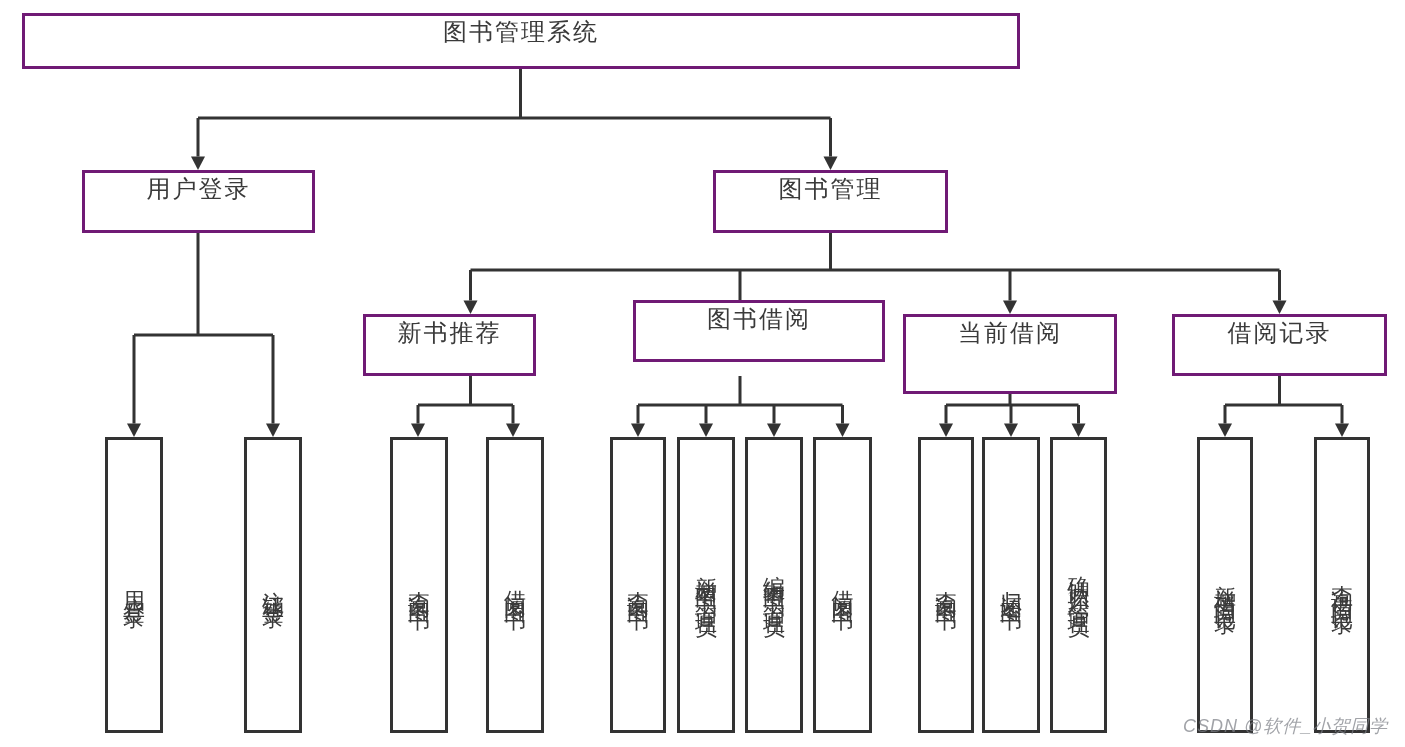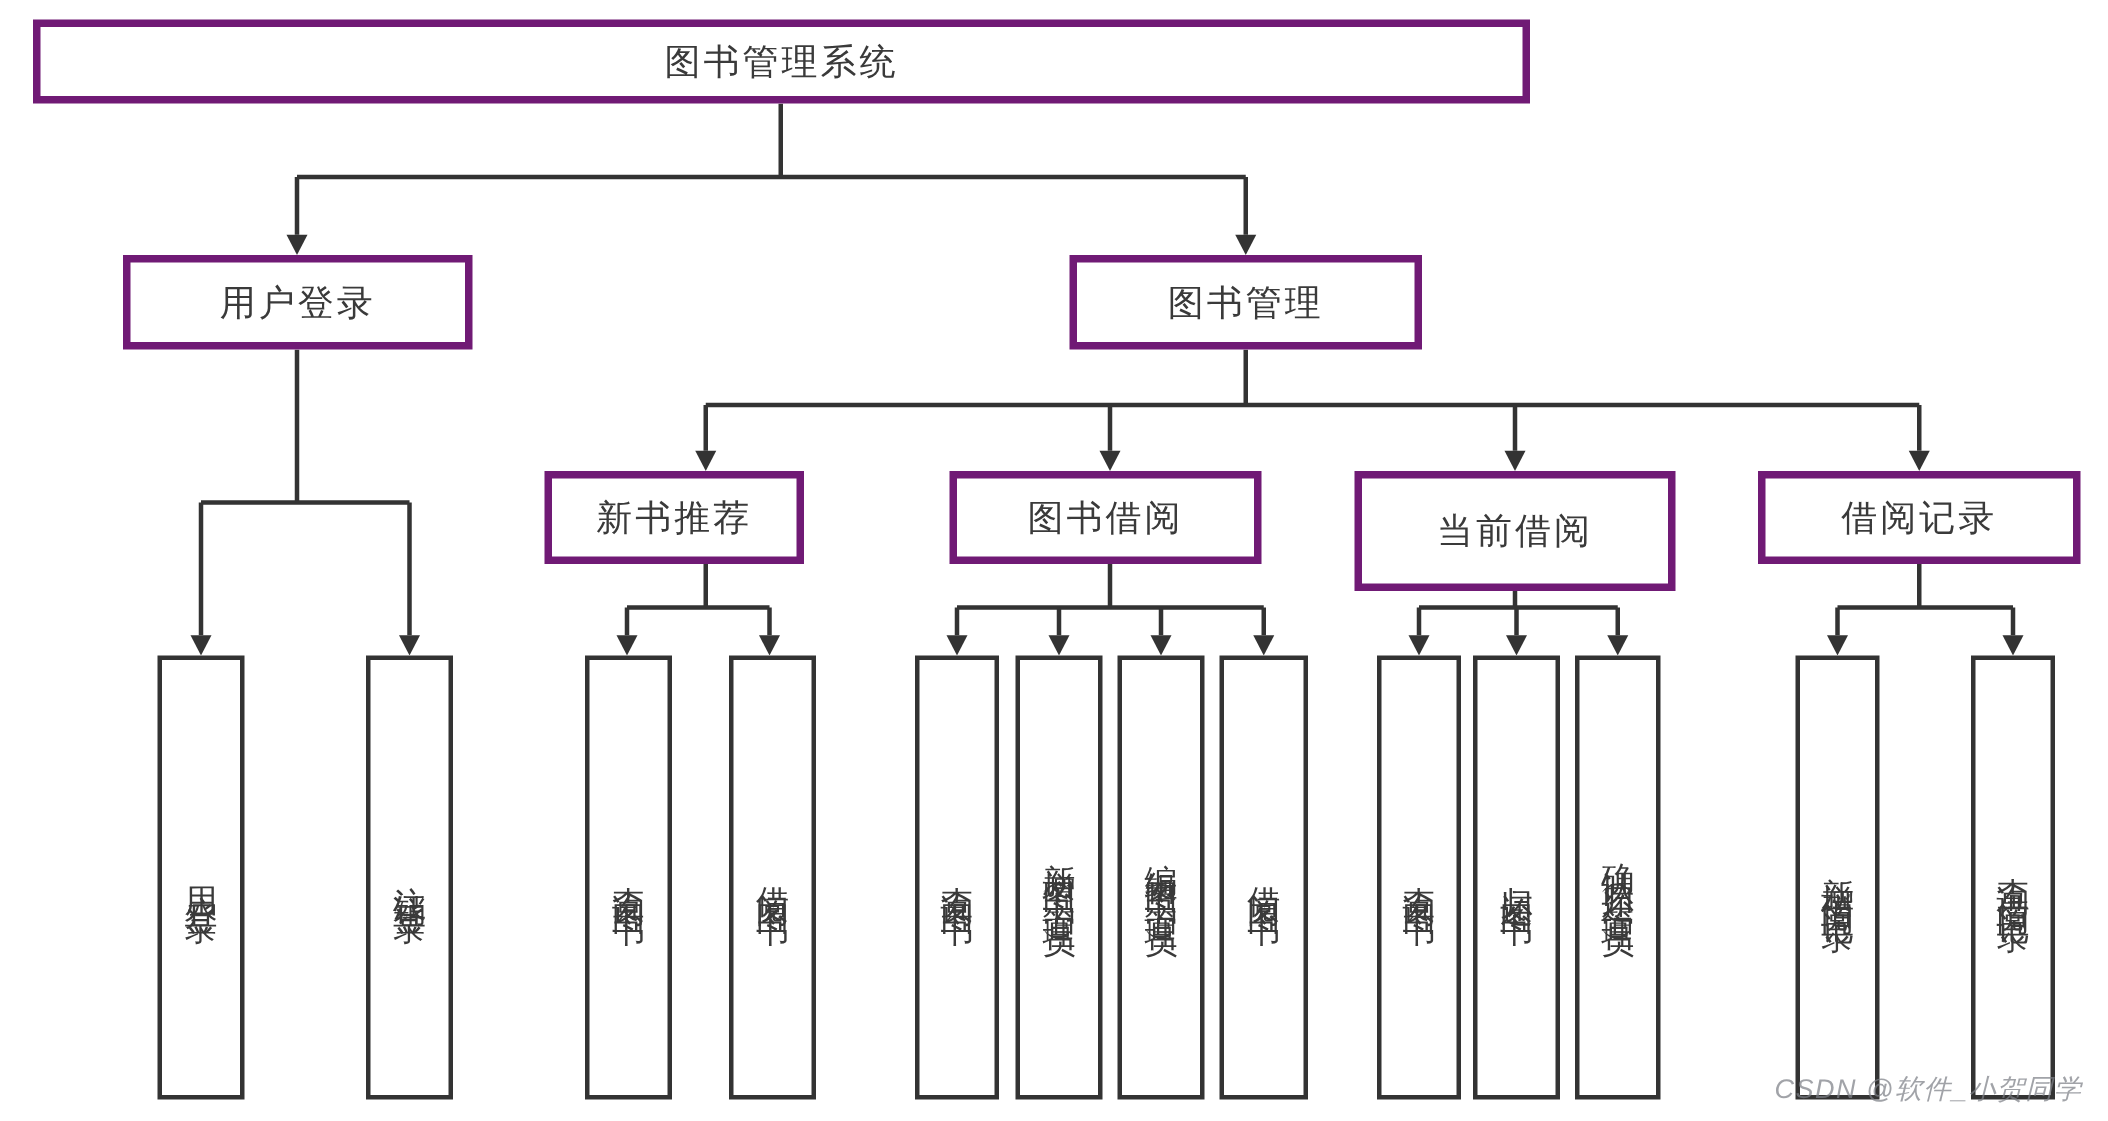--- a/index.html
+++ b/index.html
@@ -8,23 +8,23 @@
     width:1405px;height:747px;
     background:#ffffff;
     font-family:"Liberation Sans","DejaVu Sans",sans-serif;
     color:#3a3a3a;
     overflow:hidden;
   }
   .wires{position:absolute;left:0;top:0;width:1405px;height:747px;}
   .hbox{
     position:absolute;
     box-sizing:border-box;
-    border:5px solid #701a75;
+    border:3px solid #701a75;
     background:#ffffff;
-    display:flex;align-items:center;justify-content:center;
+    display:flex;justify-content:center;
     font-size:24px;letter-spacing:2px;color:#3a3a3a;
     white-space:nowrap;
   }
   .leaf{
     position:absolute;
     box-sizing:border-box;
     top:437px;height:296px;
     border:3px solid #333333;
     background:#ffffff;
     display:flex;align-items:center;justify-content:center;
@@ -101,21 +101,21 @@
   <div class="hbox" style="left:82px;top:170px;width:233px;height:63px;">
     <span>用户登录</span>
   </div>
   <div class="hbox" style="left:713px;top:170px;width:235px;height:63px;">
     <span>图书管理</span>
   </div>
 
   <div class="hbox" style="left:363px;top:314px;width:173px;height:62px;">
     <span>新书推荐</span>
   </div>
-  <div class="hbox" style="left:633px;top:314px;width:208px;height:62px;">
+  <div class="hbox" style="left:633px;top:300px;width:252px;height:62px;">
     <span>图书借阅</span>
   </div>
   <div class="hbox" style="left:903px;top:314px;width:214px;height:80px;">
     <span>当前借阅</span>
   </div>
   <div class="hbox" style="left:1172px;top:314px;width:215px;height:62px;font-family:Liberation Mono, monospace;">
     <span>借阅记录</span>
   </div>
 
   <div class="leaf" style="left:105px;width:58px;">

